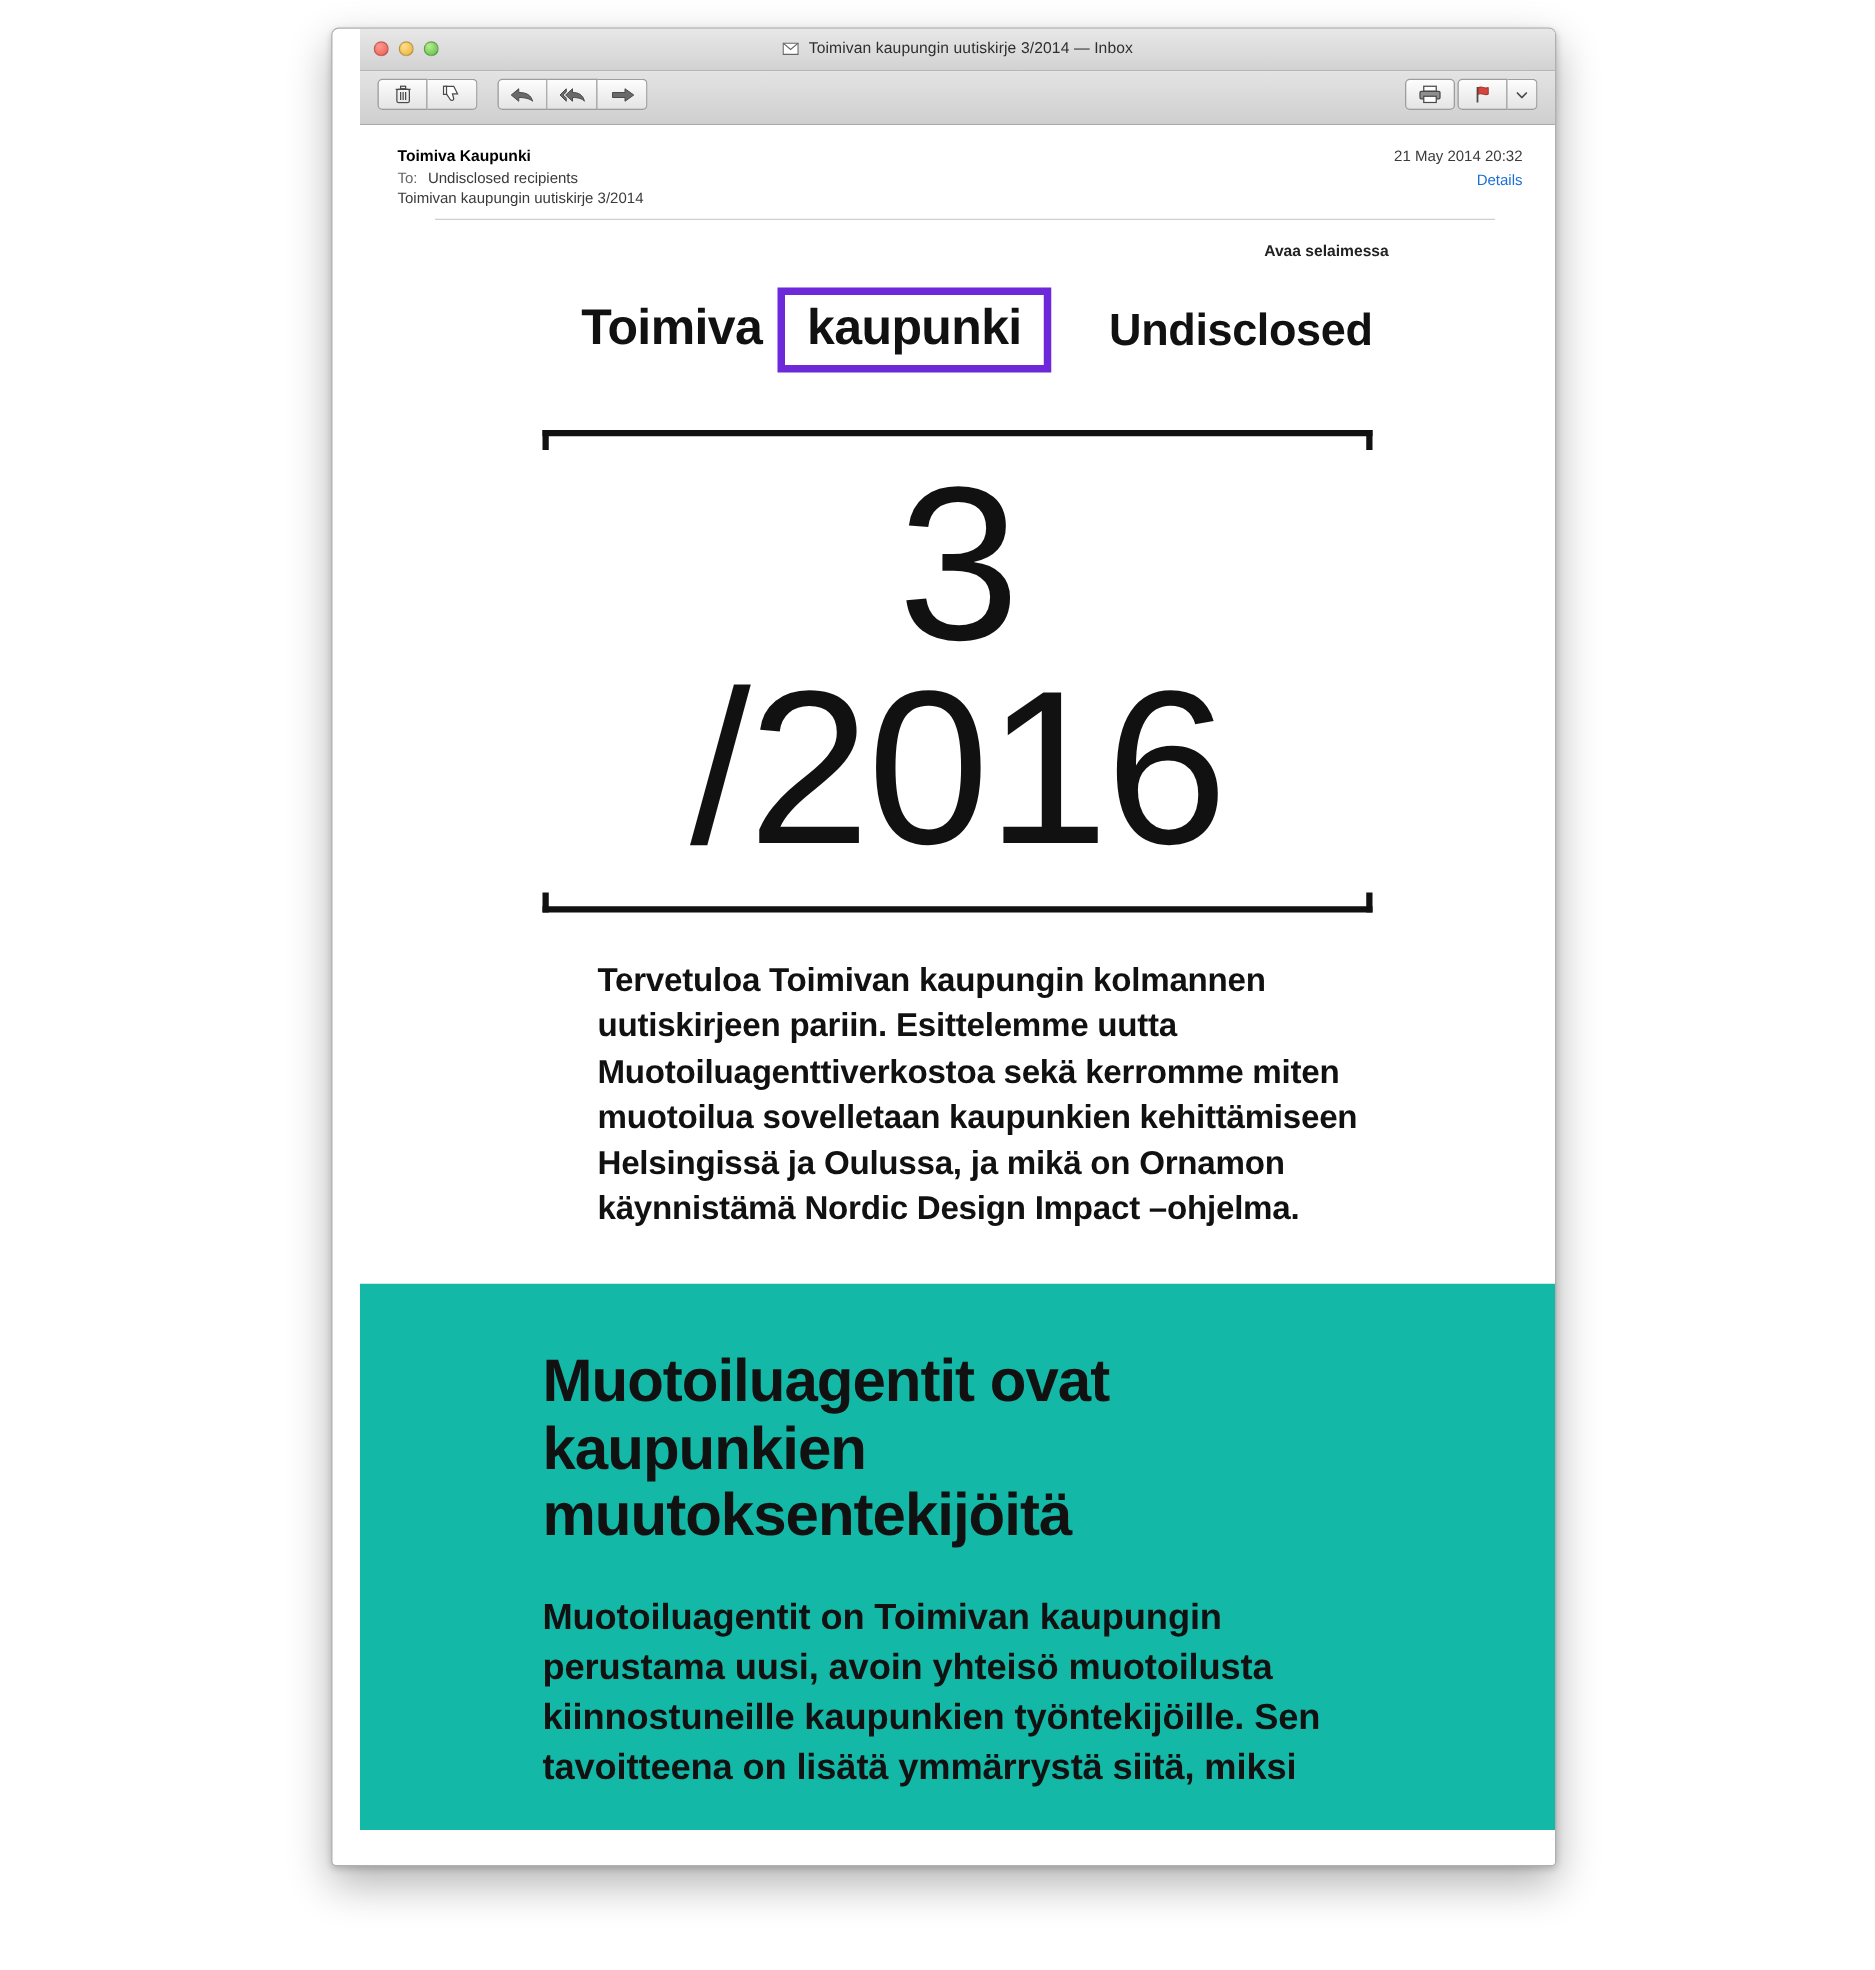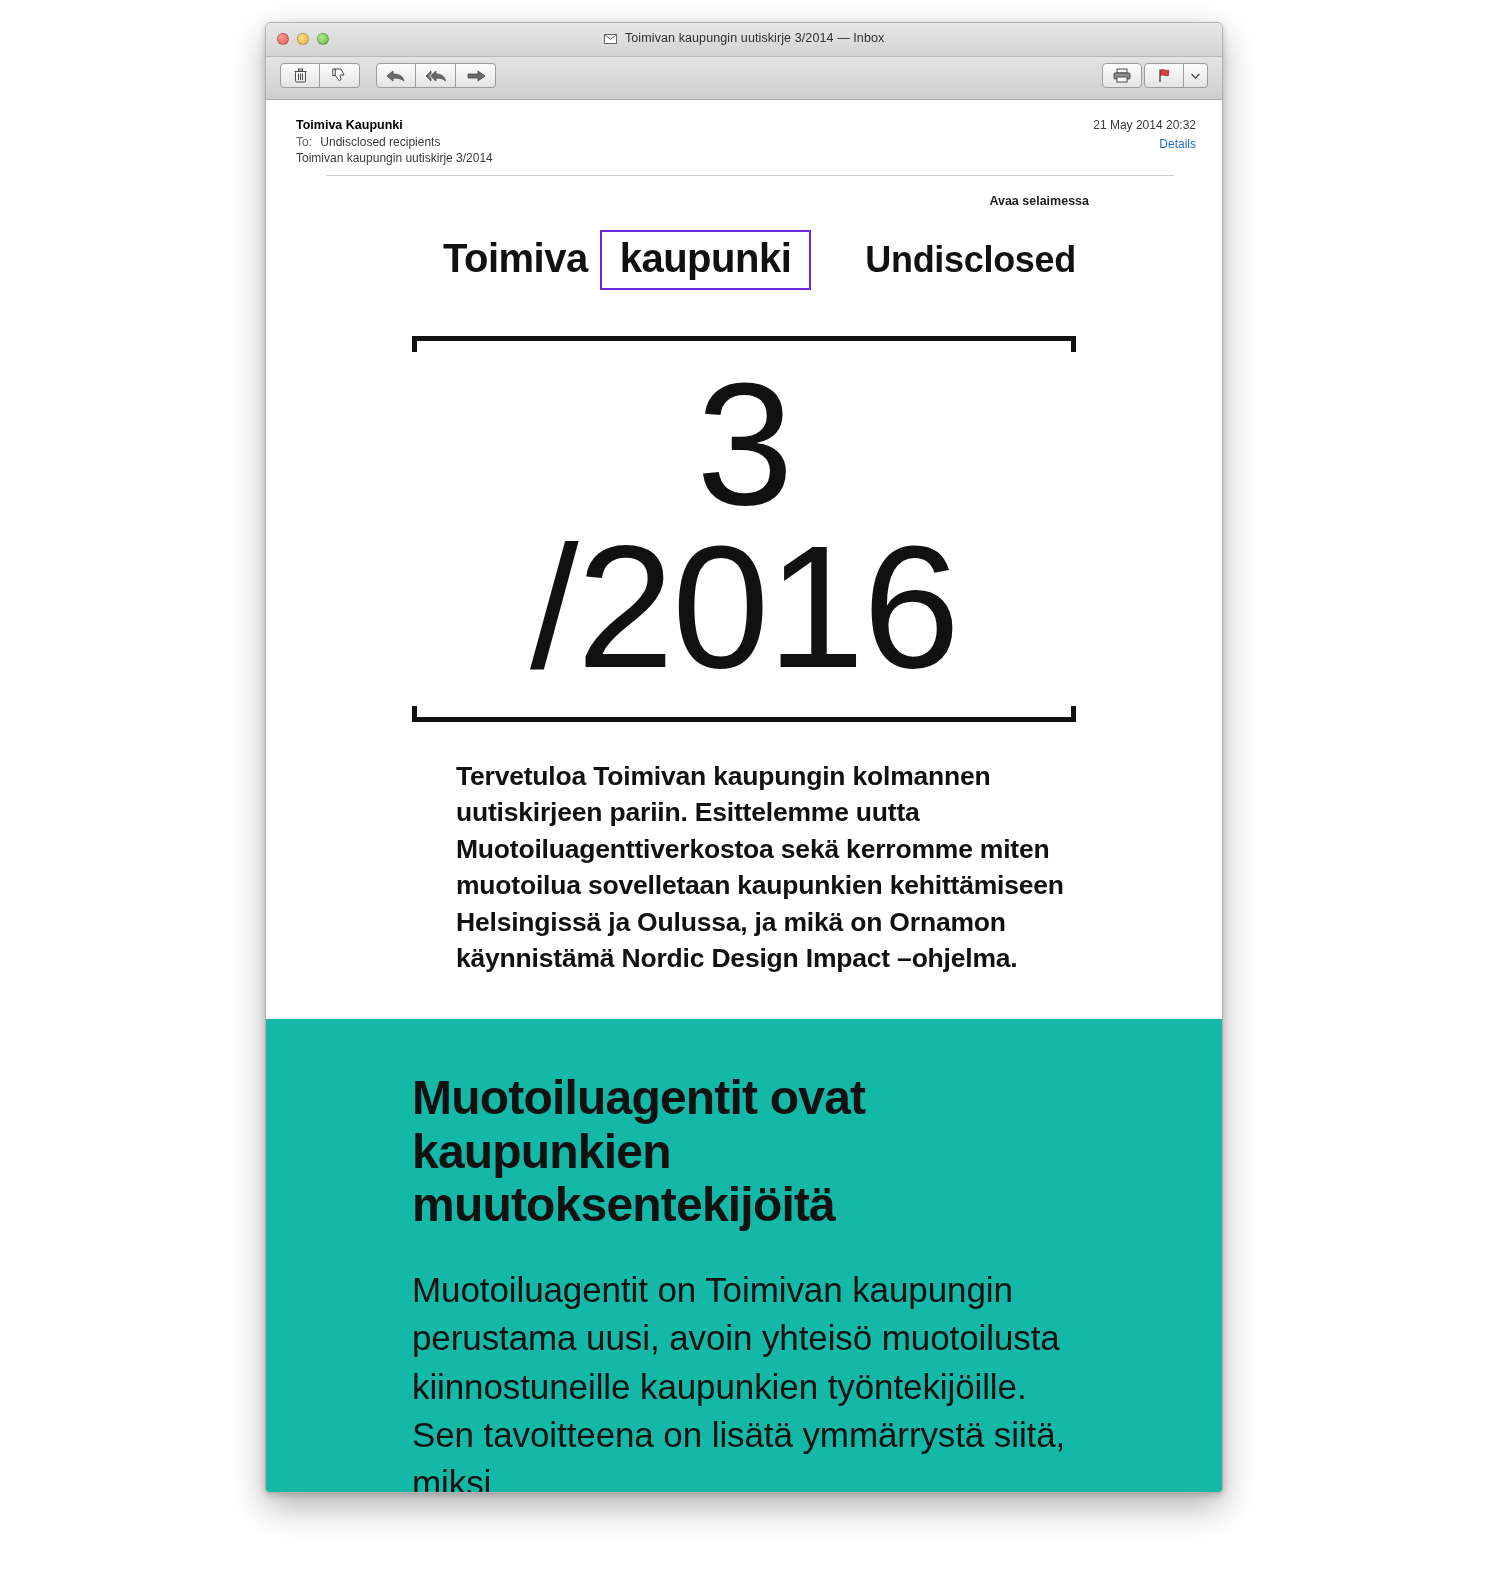--- a/index.html
+++ b/index.html
@@ -24,20 +24,21 @@
     position: absolute;
     left: 265px;
     top: 22px;
     width: 956px;
     height: 1469px;
     background: #ffffff;
     border: 1px solid #b0b0b0;
     border-radius: 6px 6px 4px 4px;
     box-shadow: 0 14px 34px rgba(0,0,0,0.30), 0 2px 6px rgba(0,0,0,0.18);
     overflow: hidden;
+    padding-left: 22px;
   }
 
   .titlebar {
     position: relative;
     height: 33px;
     background: linear-gradient(to bottom, #e8e8e8 0%, #d2d2d2 100%);
     border-bottom: 1px solid #b6b6b6;
   }
 
   .traffic {
@@ -183,21 +184,21 @@
     display: flex;
     align-items: baseline;
     font-size: 40px;
     font-weight: 600;
     letter-spacing: -0.5px;
     color: #111;
     margin-left: 31px;
   }
   .logo-word1 { padding-right: 12px; }
   .logo-word2 {
-    border: 2px solid #6d28d9;
+    border: 6px solid #6d28d9;
     padding: 6px 18px 10px 18px;
     line-height: 1;
   }
   .nl-title {
     font-size: 36px;
     font-weight: 700;
     color: #111;
     letter-spacing: -0.3px;
   }
 
@@ -253,24 +254,25 @@
   }
   .teal-heading {
     font-size: 48px;
     line-height: 1.12;
     font-weight: 700;
     color: #111;
     letter-spacing: -0.8px;
     margin: 0 0 34px 0;
   }
   .teal-body {
-    font-size: 35px;
+    font-size: 29px;
     line-height: 1.38;
     color: #111;
     letter-spacing: -0.1px;
+    font-weight: bold;
   }
 </style>
 </head>
 <body>
 
 <div id="root">
 
   <div class="window">
 
     <div class="titlebar">

